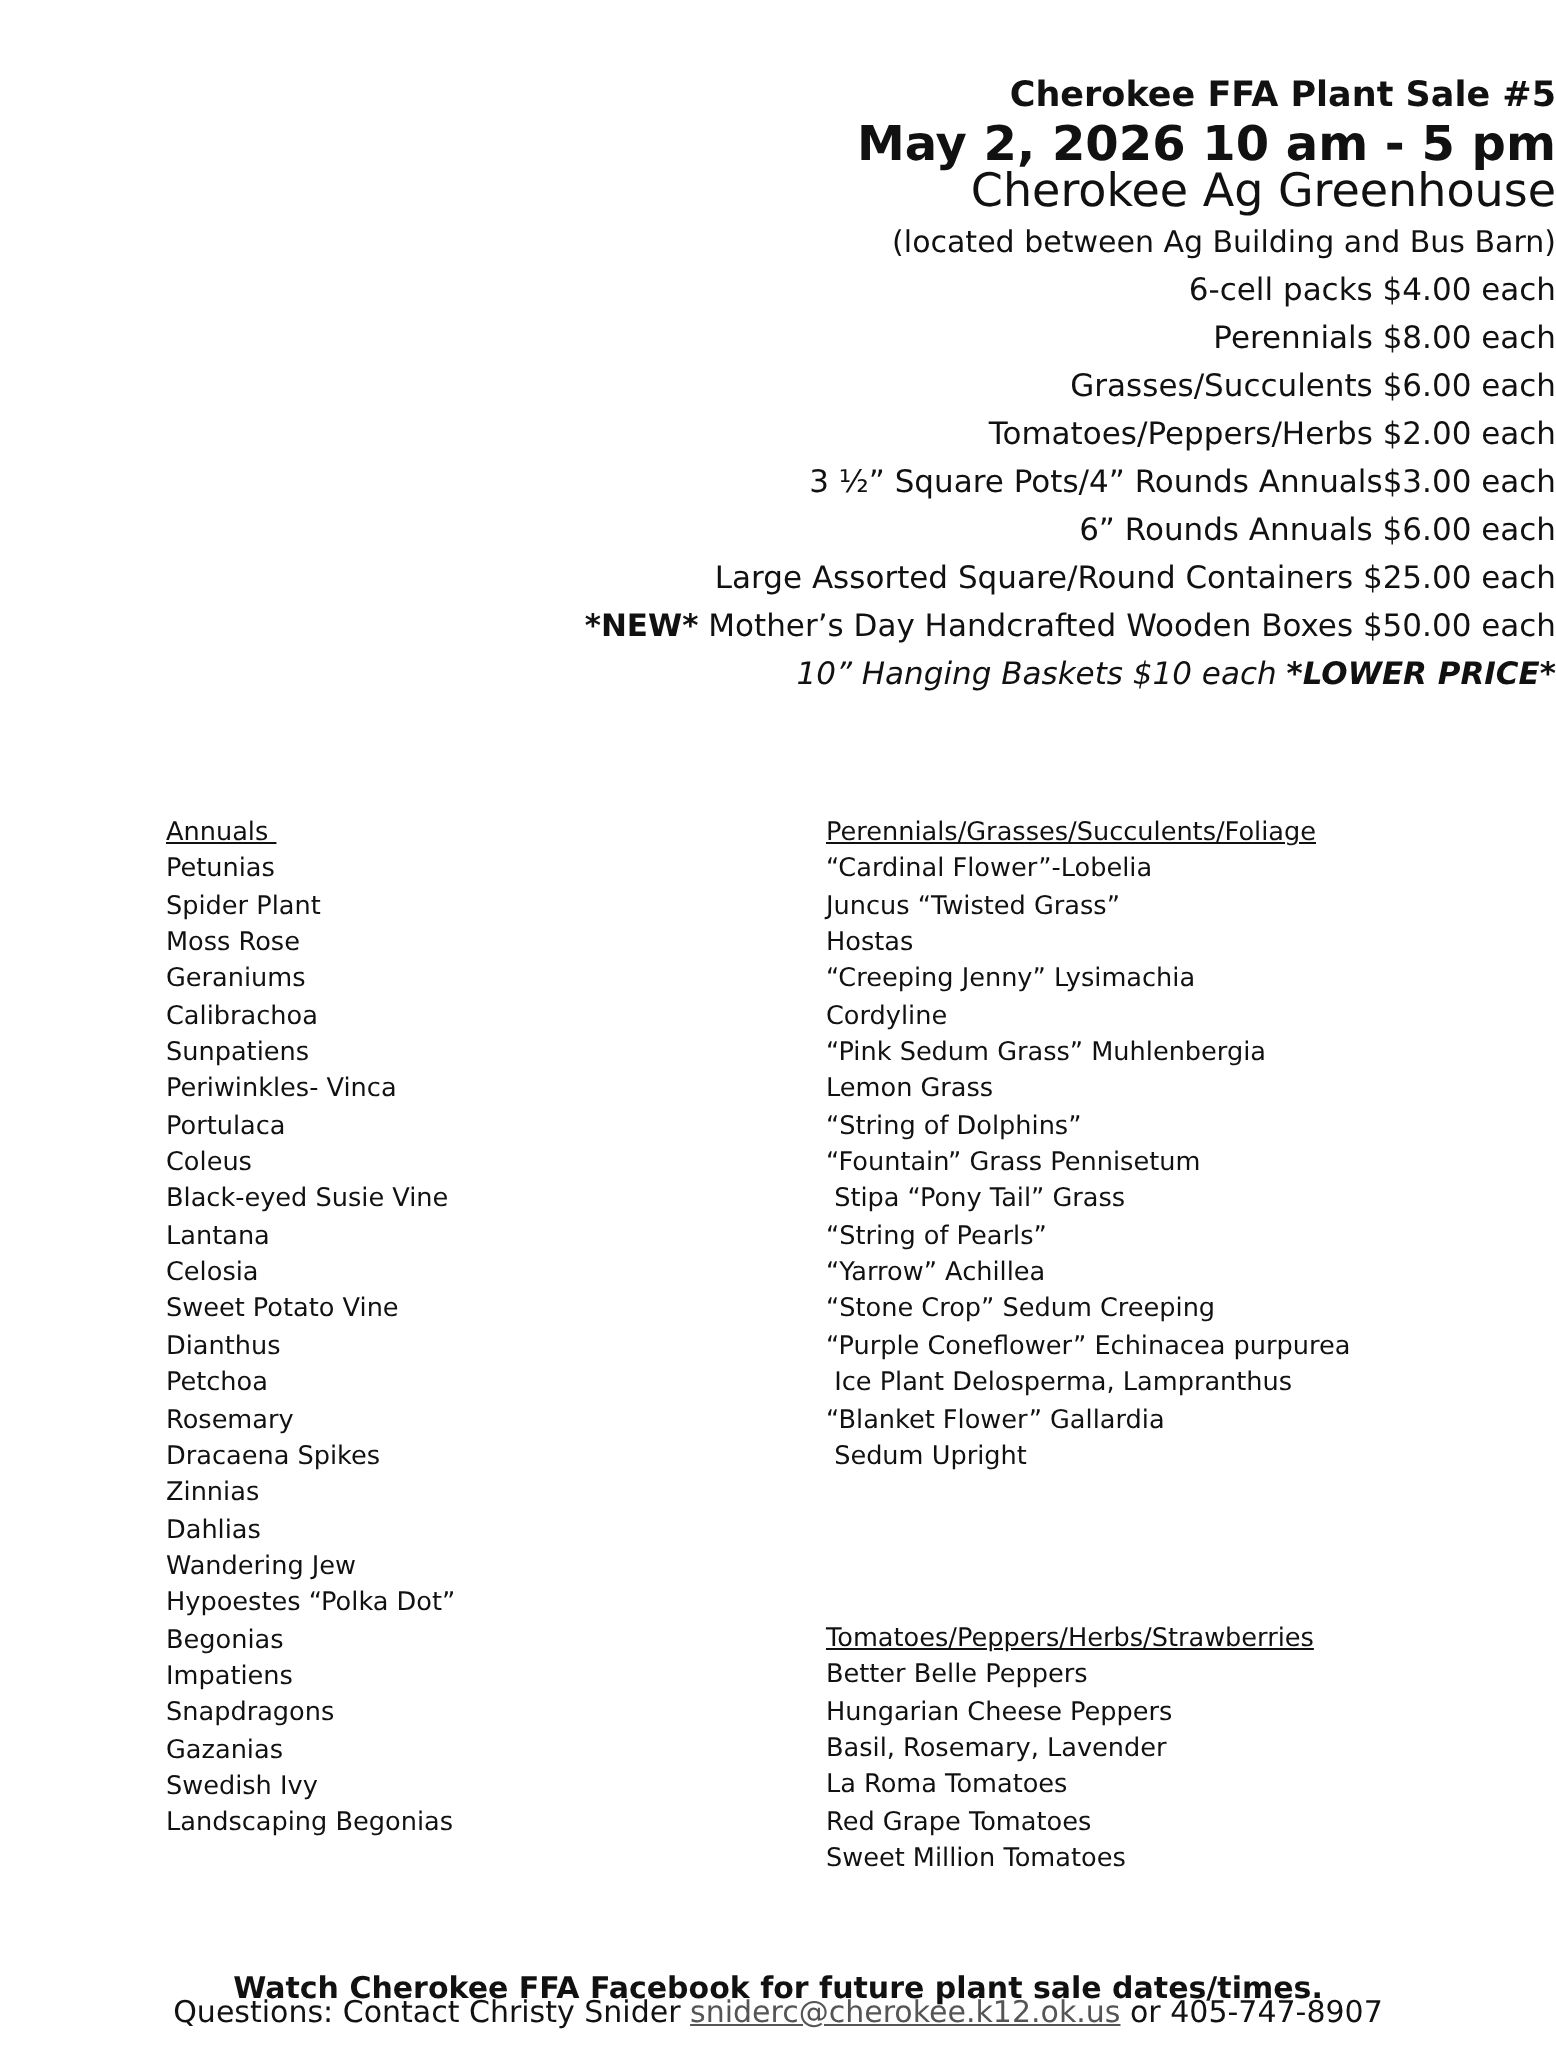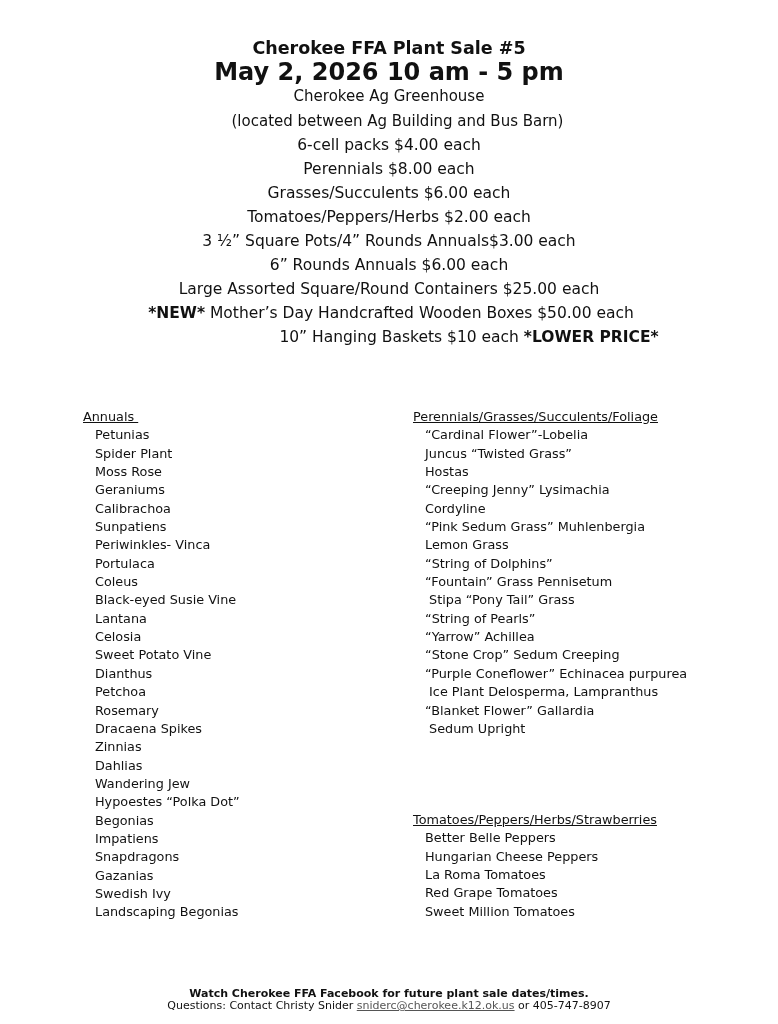--- a/index.html
+++ b/index.html
@@ -1,38 +1,38 @@
 <!DOCTYPE html>
 <html><head>
   <meta charset="utf-8">
   <style>
     html, body { margin: 0; padding: 0; background: #ffffff; }
     body {
       width: 778px; height: 1024px; position: relative; overflow: hidden;
       font-family: "DejaVu Sans", sans-serif; color: #111111;
     }
     .header { position: absolute; top: 36px; left: 0; width: 778px; text-align: center; }
-    .h-line { display: block; white-space: nowrap; line-height: 24px; }
+    .h-line { display: block; white-space: nowrap; line-height: 24px; text-align: right; }
     .title { font-weight: bold; font-size: 17.5px; height: 24px; }
     .subtitle { font-weight: bold; font-size: 24px; height: 24px; }
-    .venue { font-size: 15px; height: 25px; }
+    .venue { font-size: 23px; height: 25px; }
     .located { font-size: 15px; height: 24px; padding-left: 17px; }
     .price { font-size: 15.5px; height: 24px; }
     .price b { font-weight: bold; }
-    .price.offset { padding-left: 160px; }
+    .price.offset { padding-left: 160px; font-style: italic; }
     .price.shift { padding-left: 4px; }
 
     .col { position: absolute; font-size: 12.8px; line-height: 18.35px; }
     .col-left { left: 83px; top: 372px; }
     .col-right { left: 413px; top: 372px; }
     .section-head { text-decoration: underline; display: block; white-space: pre; margin-top: 36px; }
-    .item { display: block; white-space: pre; margin-left: 12px; }
+    .item { display: block; white-space: pre; }
     .gap { height: 36.7px; }
 
-    .footer { position: absolute; top: 988px; left: 0; width: 778px; text-align: center; font-size: 11px; line-height: 12px; }
+    .footer { position: absolute; top: 988px; left: 0; width: 778px; text-align: center; font-size: 15px; line-height: 12px; }
     .footer .bold { font-weight: bold; }
     .footer a { color: #555; text-decoration: underline; }
   </style>
 </head>
 <body>
 
 <div class="header">
   <span class="h-line title">Cherokee FFA Plant Sale #5</span>
   <span class="h-line subtitle">May 2, 2026  10 am - 5 pm</span>
   <span class="h-line venue">Cherokee Ag Greenhouse</span>
@@ -100,20 +100,21 @@
       <span class="item">“Purple Coneflower” Echinacea purpurea</span>
       <span class="item"> Ice Plant Delosperma, Lampranthus</span>
       <span class="item">“Blanket Flower” Gallardia</span>
       <span class="item"> Sedum Upright</span>
     </div>
   <div class="gap"></div>
   <span class="section-head">Tomatoes/Peppers/Herbs/Strawberries</span>
   <div id="vegetables-list">
       <span class="item">Better Belle Peppers</span>
       <span class="item">Hungarian Cheese Peppers</span>
+      <span class="item">Basil, Rosemary, Lavender</span>
       <span class="item">La Roma Tomatoes</span>
       <span class="item">Red Grape Tomatoes</span>
       <span class="item">Sweet Million Tomatoes</span>
     </div>
 </div>
 
 <div class="footer">
   <div class="bold">Watch Cherokee FFA Facebook for future plant sale dates/times.</div>
   <div><span>Questions:  Contact Christy Snider </span><a>sniderc@cherokee.k12.ok.us</a><span> or 405-747-8907</span></div>
 </div>

